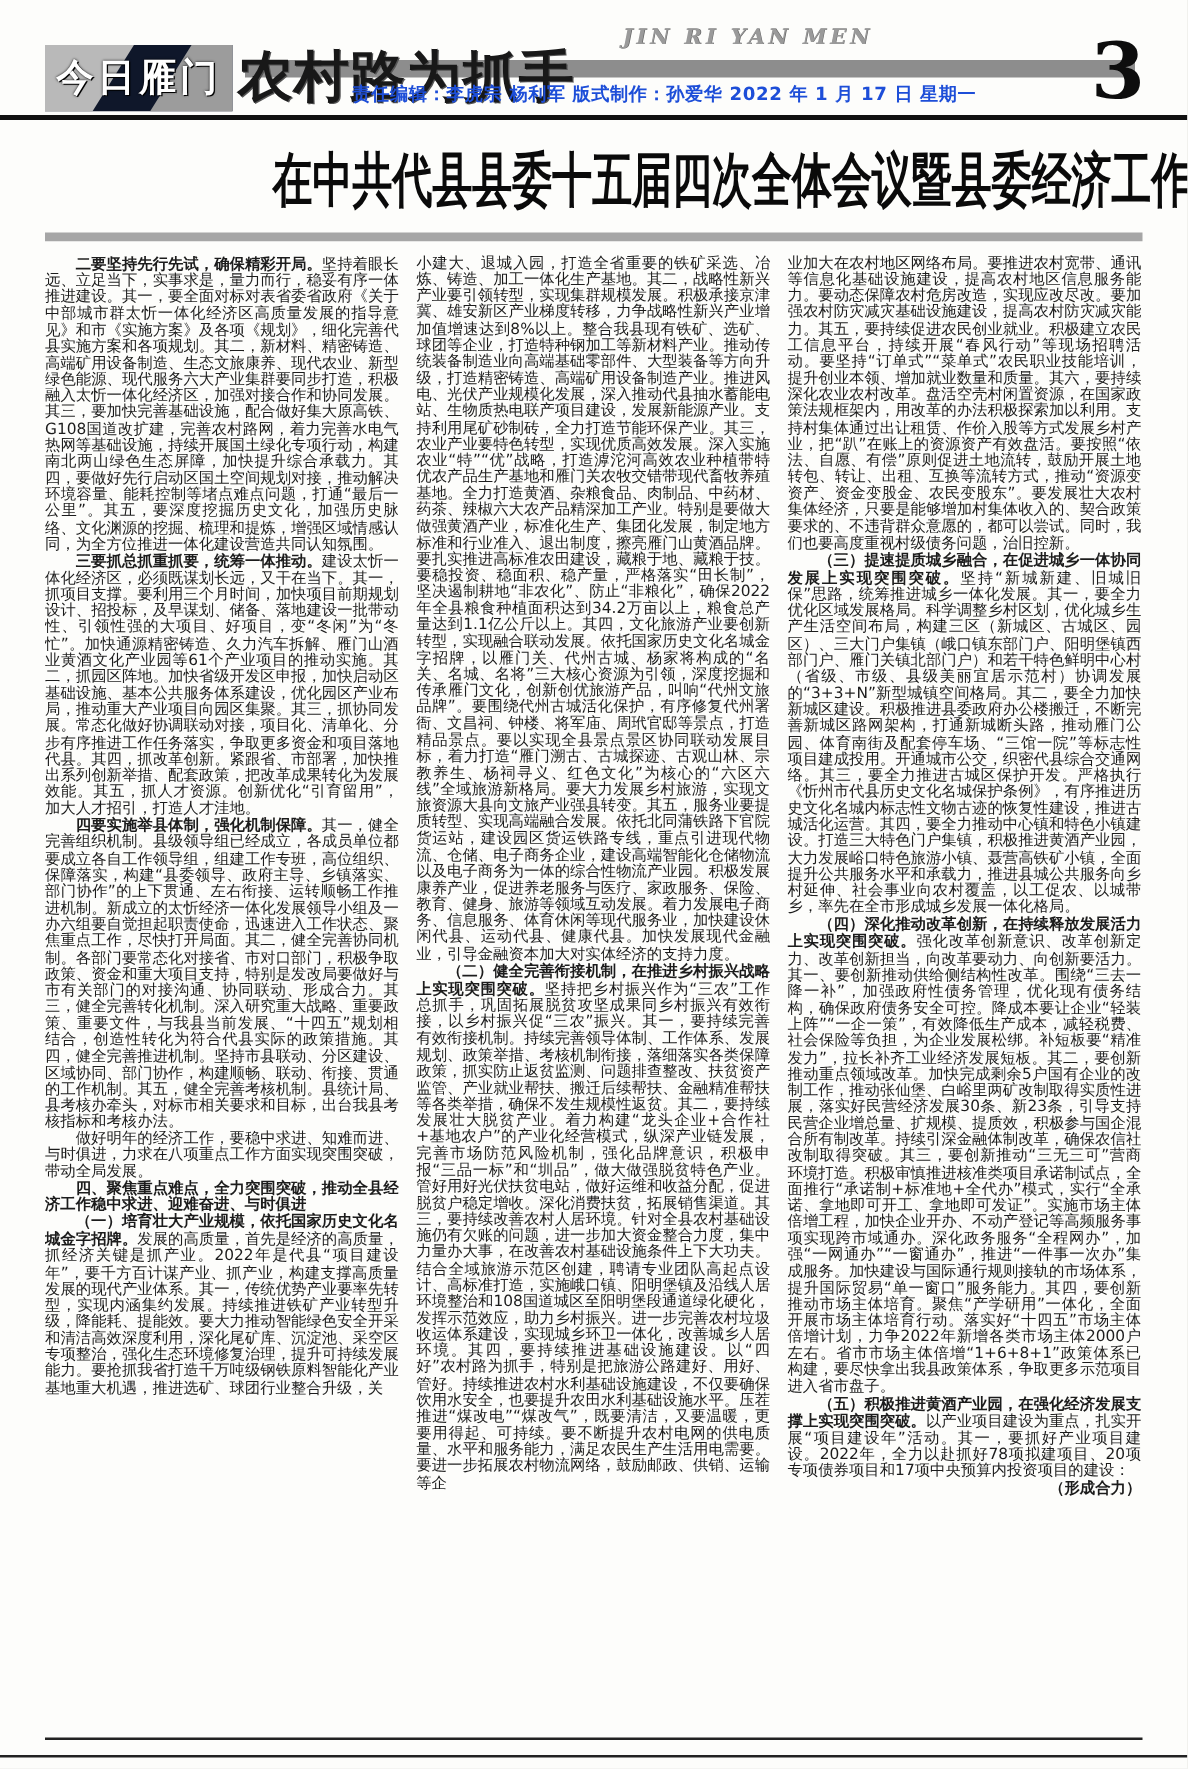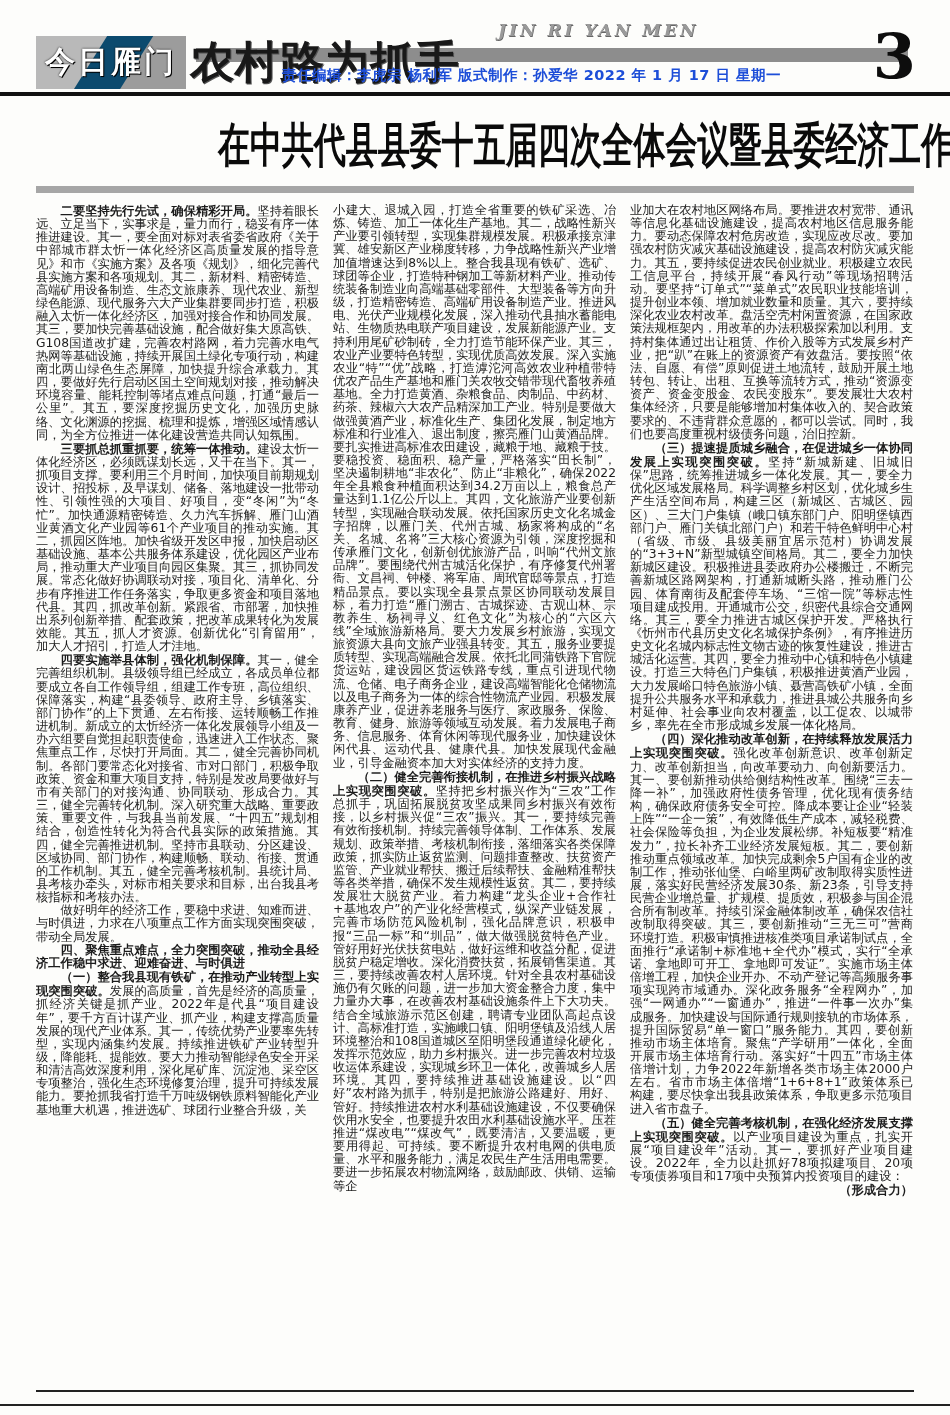--- a/index.html
+++ b/index.html
@@ -1,21 +1,21 @@
 <!DOCTYPE html>
 <html><head>
 <meta charset="utf-8">
 <style>
   html,body{margin:0;padding:0;background:#e8e8e4;}
   .page{position:relative;width:950px;height:1415px;margin:0 auto;background:#fdfdfb;
         font-family:"DejaVu Sans","Liberation Sans",sans-serif;color:#1c1c1c;overflow:hidden;}
   
   .masthead{position:absolute;left:0;top:0;width:950px;height:108px;}
   .gray-bar{position:absolute;left:196px;top:48px;width:712px;height:14px;background:#8d8d8d;}
-  .logo-box{position:absolute;left:36px;top:36px;width:150px;height:53px;background:#0c4a6e;
+  .logo-box{position:absolute;left:36px;top:36px;width:150px;height:53px;background:#0f172a;
             overflow:hidden;display:flex;align-items:center;justify-content:center;}
   .logo-box .shine1{position:absolute;left:-22px;top:-28px;width:70px;height:110px;background:#b9b9b9;transform:rotate(32deg);}
   .logo-box .shine2{position:absolute;right:-26px;bottom:-30px;width:70px;height:110px;background:#9c9c9c;transform:rotate(32deg);}
   .logo-text{position:relative;font-size:30px;font-weight:bold;letter-spacing:3px;color:#fff;
              text-shadow:0 0 2px #000, 1px 1px 0 #000;white-space:nowrap;}
   .calligraphy{position:absolute;left:190px;top:26px;width:225px;font-size:44px;line-height:72px;
                font-weight:bold;font-family:"DejaVu Serif","Liberation Serif",serif;color:#181818;
                letter-spacing:1px;white-space:nowrap;text-shadow:1px 1px 0 #555;}
   .en-title{position:absolute;left:498px;top:20px;font-size:17px;font-weight:bold;font-style:italic;
             font-family:"DejaVu Serif","Liberation Serif",serif;color:#9a9a9a;letter-spacing:3px;
@@ -68,30 +68,30 @@
   </div>
   <div class="headline-bar"></div>
 
   <div class="body-wrap">
     <div class="col">
         <p class="blk para"><span class="lead kai">二要坚持先行先试，确保精彩开局。</span>坚持着眼长远、立足当下，实事求是，量力而行，稳妥有序一体推进建设。其一，要全面对标对表省委省政府《关于中部城市群太忻一体化经济区高质量发展的指导意见》和市《实施方案》及各项《规划》，细化完善代县实施方案和各项规划。其二，新材料、精密铸造、高端矿用设备制造、生态文旅康养、现代农业、新型绿色能源、现代服务六大产业集群要同步打造，积极融入太忻一体化经济区，加强对接合作和协同发展。其三，要加快完善基础设施，配合做好集大原高铁、G108国道改扩建，完善农村路网，着力完善水电气热网等基础设施，持续开展国土绿化专项行动，构建南北两山绿色生态屏障，加快提升综合承载力。其四，要做好先行启动区国土空间规划对接，推动解决环境容量、能耗控制等堵点难点问题，打通“最后一公里”。其五，要深度挖掘历史文化，加强历史脉络、文化渊源的挖掘、梳理和提炼，增强区域情感认同，为全方位推进一体化建设营造共同认知氛围。</p>
         <p class="blk para"><span class="lead kai">三要抓总抓重抓要，统筹一体推动。</span>建设太忻一体化经济区，必须既谋划长远，又干在当下。其一，抓项目支撑。要利用三个月时间，加快项目前期规划设计、招投标，及早谋划、储备、落地建设一批带动性、引领性强的大项目、好项目，变“冬闲”为“冬忙”。加快通源精密铸造、久力汽车拆解、雁门山酒业黄酒文化产业园等61个产业项目的推动实施。其二，抓园区阵地。加快省级开发区申报，加快启动区基础设施、基本公共服务体系建设，优化园区产业布局，推动重大产业项目向园区集聚。其三，抓协同发展。常态化做好协调联动对接，项目化、清单化、分步有序推进工作任务落实，争取更多资金和项目落地代县。其四，抓改革创新。紧跟省、市部署，加快推出系列创新举措、配套政策，把改革成果转化为发展效能。其五，抓人才资源。创新优化“引育留用”，加大人才招引，打造人才洼地。</p>
         <p class="blk para"><span class="lead kai">四要实施举县体制，强化机制保障。</span>其一，健全完善组织机制。县级领导组已经成立，各成员单位都要成立各自工作领导组，组建工作专班，高位组织、保障落实，构建“县委领导、政府主导、乡镇落实、部门协作”的上下贯通、左右衔接、运转顺畅工作推进机制。新成立的太忻经济一体化发展领导小组及一办六组要自觉担起职责使命，迅速进入工作状态、聚焦重点工作，尽快打开局面。其二，健全完善协同机制。各部门要常态化对接省、市对口部门，积极争取政策、资金和重大项目支持，特别是发改局要做好与市有关部门的对接沟通、协同联动、形成合力。其三，健全完善转化机制。深入研究重大战略、重要政策、重要文件，与我县当前发展、“十四五”规划相结合，创造性转化为符合代县实际的政策措施。其四，健全完善推进机制。坚持市县联动、分区建设、区域协同、部门协作，构建顺畅、联动、衔接、贯通的工作机制。其五，健全完善考核机制。县统计局、县考核办牵头，对标市相关要求和目标，出台我县考核指标和考核办法。</p>
         <p class="blk para">做好明年的经济工作，要稳中求进、知难而进、与时俱进，力求在八项重点工作方面实现突围突破，带动全局发展。</p>
         <p class="blk heading">四、聚焦重点难点，全力突围突破，推动全县经济工作稳中求进、迎难奋进、与时俱进</p>
-        <p class="blk para"><span class="lead kai">（一）整合我县现有铁矿，在推动产业转型上实现突围突破。</span>发展的高质量，首先是经济的高质量，抓经济关键是抓产业。2022年是代县“项目建设年”，要千方百计谋产业、抓产业，构建支撑高质量发展的现代产业体系。其一，传统优势产业要率先转型，实现内涵集约发展。持续推进铁矿产业转型升级，降能耗、提能效。要大力推动智能绿色安全开采和清洁高效深度利用，深化尾矿库、沉淀池、采空区专项整治，强化生态环境修复治理，提升可持续发展能力。要抢抓我省打造千万吨级钢铁原料智能化产业基地重大机遇，推进选矿、球团行业整合升级，关</p>
+        <p class="blk para"><span class="lead kai">（一）培育壮大产业规模，依托国家历史文化名城金字招牌。</span>发展的高质量，首先是经济的高质量，抓经济关键是抓产业。2022年是代县“项目建设年”，要千方百计谋产业、抓产业，构建支撑高质量发展的现代产业体系。其一，传统优势产业要率先转型，实现内涵集约发展。持续推进铁矿产业转型升级，降能耗、提能效。要大力推动智能绿色安全开采和清洁高效深度利用，深化尾矿库、沉淀池、采空区专项整治，强化生态环境修复治理，提升可持续发展能力。要抢抓我省打造千万吨级钢铁原料智能化产业基地重大机遇，推进选矿、球团行业整合升级，关</p>
       </div>
     <div class="col">
         <p class="blk cont">小建大、退城入园，打造全省重要的铁矿采选、冶炼、铸造、加工一体化生产基地。其二，战略性新兴产业要引领转型，实现集群规模发展。积极承接京津冀、雄安新区产业梯度转移，力争战略性新兴产业增加值增速达到8%以上。整合我县现有铁矿、选矿、球团等企业，打造特种钢加工等新材料产业。推动传统装备制造业向高端基础零部件、大型装备等方向升级，打造精密铸造、高端矿用设备制造产业。推进风电、光伏产业规模化发展，深入推动代县抽水蓄能电站、生物质热电联产项目建设，发展新能源产业。支持利用尾矿砂制砖，全力打造节能环保产业。其三，农业产业要特色转型，实现优质高效发展。深入实施农业“特”“优”战略，打造滹沱河高效农业种植带特优农产品生产基地和雁门关农牧交错带现代畜牧养殖基地。全力打造黄酒、杂粮食品、肉制品、中药材、药茶、辣椒六大农产品精深加工产业。特别是要做大做强黄酒产业，标准化生产、集团化发展，制定地方标准和行业准入、退出制度，擦亮雁门山黄酒品牌。要扎实推进高标准农田建设，藏粮于地、藏粮于技。要稳投资、稳面积、稳产量，严格落实“田长制”，坚决遏制耕地“非农化”、防止“非粮化”，确保2022年全县粮食种植面积达到34.2万亩以上，粮食总产量达到1.1亿公斤以上。其四，文化旅游产业要创新转型，实现融合联动发展。依托国家历史文化名城金字招牌，以雁门关、代州古城、杨家将构成的“名关、名城、名将”三大核心资源为引领，深度挖掘和传承雁门文化，创新创优旅游产品，叫响“代州文旅品牌”。要围绕代州古城活化保护，有序修复代州署衙、文昌祠、钟楼、将军庙、周玳官邸等景点，打造精品景点。要以实现全县景点景区协同联动发展目标，着力打造“雁门溯古、古城探迹、古观山林、宗教养生、杨祠寻义、红色文化”为核心的“六区六线”全域旅游新格局。要大力发展乡村旅游，实现文旅资源大县向文旅产业强县转变。其五，服务业要提质转型、实现高端融合发展。依托北同蒲铁路下官院货运站，建设园区货运铁路专线，重点引进现代物流、仓储、电子商务企业，建设高端智能化仓储物流以及电子商务为一体的综合性物流产业园。积极发展康养产业，促进养老服务与医疗、家政服务、保险、教育、健身、旅游等领域互动发展。着力发展电子商务、信息服务、体育休闲等现代服务业，加快建设休闲代县、运动代县、健康代县。加快发展现代金融业，引导金融资本加大对实体经济的支持力度。</p>
         <p class="blk para"><span class="lead kai">（二）健全完善衔接机制，在推进乡村振兴战略上实现突围突破。</span>坚持把乡村振兴作为“三农”工作总抓手，巩固拓展脱贫攻坚成果同乡村振兴有效衔接，以乡村振兴促“三农”振兴。其一，要持续完善有效衔接机制。持续完善领导体制、工作体系、发展规划、政策举措、考核机制衔接，落细落实各类保障政策，抓实防止返贫监测、问题排查整改、扶贫资产监管、产业就业帮扶、搬迁后续帮扶、金融精准帮扶等各类举措，确保不发生规模性返贫。其二，要持续发展壮大脱贫产业。着力构建“龙头企业+合作社+基地农户”的产业化经营模式，纵深产业链发展，完善市场防范风险机制，强化品牌意识，积极申报“三品一标”和“圳品”，做大做强脱贫特色产业。管好用好光伏扶贫电站，做好运维和收益分配，促进脱贫户稳定增收。深化消费扶贫，拓展销售渠道。其三，要持续改善农村人居环境。针对全县农村基础设施仍有欠账的问题，进一步加大资金整合力度，集中力量办大事，在改善农村基础设施条件上下大功夫。结合全域旅游示范区创建，聘请专业团队高起点设计、高标准打造，实施峨口镇、阳明堡镇及沿线人居环境整治和108国道城区至阳明堡段通道绿化硬化，发挥示范效应，助力乡村振兴。进一步完善农村垃圾收运体系建设，实现城乡环卫一体化，改善城乡人居环境。其四，要持续推进基础设施建设。以“四好”农村路为抓手，特别是把旅游公路建好、用好、管好。持续推进农村水利基础设施建设，不仅要确保饮用水安全，也要提升农田水利基础设施水平。压茬推进“煤改电”“煤改气”，既要清洁，又要温暖，更要用得起、可持续。要不断提升农村电网的供电质量、水平和服务能力，满足农民生产生活用电需要。要进一步拓展农村物流网络，鼓励邮政、供销、运输等企</p>
       </div>
     <div class="col">
         <p class="blk cont">业加大在农村地区网络布局。要推进农村宽带、通讯等信息化基础设施建设，提高农村地区信息服务能力。要动态保障农村危房改造，实现应改尽改。要加强农村防灾减灾基础设施建设，提高农村防灾减灾能力。其五，要持续促进农民创业就业。积极建立农民工信息平台，持续开展“春风行动”等现场招聘活动。要坚持“订单式”“菜单式”农民职业技能培训，提升创业本领、增加就业数量和质量。其六，要持续深化农业农村改革。盘活空壳村闲置资源，在国家政策法规框架内，用改革的办法积极探索加以利用。支持村集体通过出让租赁、作价入股等方式发展乡村产业，把“趴”在账上的资源资产有效盘活。要按照“依法、自愿、有偿”原则促进土地流转，鼓励开展土地转包、转让、出租、互换等流转方式，推动“资源变资产、资金变股金、农民变股东”。要发展壮大农村集体经济，只要是能够增加村集体收入的、契合政策要求的、不违背群众意愿的，都可以尝试。同时，我们也要高度重视村级债务问题，治旧控新。</p>
         <p class="blk para"><span class="lead kai">（三）提速提质城乡融合，在促进城乡一体协同发展上实现突围突破。</span>坚持“新城新建、旧城旧保”思路，统筹推进城乡一体化发展。其一，要全力优化区域发展格局。科学调整乡村区划，优化城乡生产生活空间布局，构建三区（新城区、古城区、园区）、三大门户集镇（峨口镇东部门户、阳明堡镇西部门户、雁门关镇北部门户）和若干特色鲜明中心村（省级、市级、县级美丽宜居示范村）协调发展的“3+3+N”新型城镇空间格局。其二，要全力加快新城区建设。积极推进县委政府办公楼搬迁，不断完善新城区路网架构，打通新城断头路，推动雁门公园、体育南街及配套停车场、“三馆一院”等标志性项目建成投用。开通城市公交，织密代县综合交通网络。其三，要全力推进古城区保护开发。严格执行《忻州市代县历史文化名城保护条例》，有序推进历史文化名城内标志性文物古迹的恢复性建设，推进古城活化运营。其四，要全力推动中心镇和特色小镇建设。打造三大特色门户集镇，积极推进黄酒产业园，大力发展峪口特色旅游小镇、聂营高铁矿小镇，全面提升公共服务水平和承载力，推进县城公共服务向乡村延伸、社会事业向农村覆盖，以工促农、以城带乡，率先在全市形成城乡发展一体化格局。</p>
         <p class="blk para"><span class="lead kai">（四）深化推动改革创新，在持续释放发展活力上实现突围突破。</span>强化改革创新意识、改革创新定力、改革创新担当，向改革要动力、向创新要活力。其一、要创新推动供给侧结构性改革。围绕“三去一降一补”，加强政府性债务管理，优化现有债务结构，确保政府债务安全可控。降成本要让企业“轻装上阵”“一企一策”，有效降低生产成本，减轻税费、社会保险等负担，为企业发展松绑。补短板要“精准发力”，拉长补齐工业经济发展短板。其二，要创新推动重点领域改革。加快完成剩余5户国有企业的改制工作，推动张仙堡、白峪里两矿改制取得实质性进展，落实好民营经济发展30条、新23条，引导支持民营企业增总量、扩规模、提质效，积极参与国企混合所有制改革。持续引深金融体制改革，确保农信社改制取得突破。其三，要创新推动“三无三可”营商环境打造。积极审慎推进核准类项目承诺制试点，全面推行“承诺制+标准地+全代办”模式，实行“全承诺、拿地即可开工、拿地即可发证”。实施市场主体倍增工程，加快企业开办、不动产登记等高频服务事项实现跨市域通办。深化政务服务“全程网办”，加强“一网通办”“一窗通办”，推进“一件事一次办”集成服务。加快建设与国际通行规则接轨的市场体系，提升国际贸易“单一窗口”服务能力。其四，要创新推动市场主体培育。聚焦“产学研用”一体化，全面开展市场主体培育行动。落实好“十四五”市场主体倍增计划，力争2022年新增各类市场主体2000户左右。省市市场主体倍增“1+6+8+1”政策体系已构建，要尽快拿出我县政策体系，争取更多示范项目进入省市盘子。</p>
-        <p class="blk para"><span class="lead kai">（五）健全完善考核机制，在强化经济发展支撑上实现突围突破。</span>以产业项目建设为重点，扎实开展“项目建设年”活动。其一，要抓好产业项目建设。2022年，全力以赴抓好78项拟建项目、20项专项债券项目和17项中央预算内投资项目的建设：</p>
+        <p class="blk para"><span class="lead kai">（五）积极推进黄酒产业园，在强化经济发展支撑上实现突围突破。</span>以产业项目建设为重点，扎实开展“项目建设年”活动。其一，要抓好产业项目建设。2022年，全力以赴抓好78项拟建项目、20项专项债券项目和17项中央预算内投资项目的建设：</p>
         <p class="blk turn">（形成合力）</p>
       </div>
   </div>
 
   <div class="foot-rule1"></div>
   <div class="foot-rule2"></div>
 </div>
 
 </body></html>

